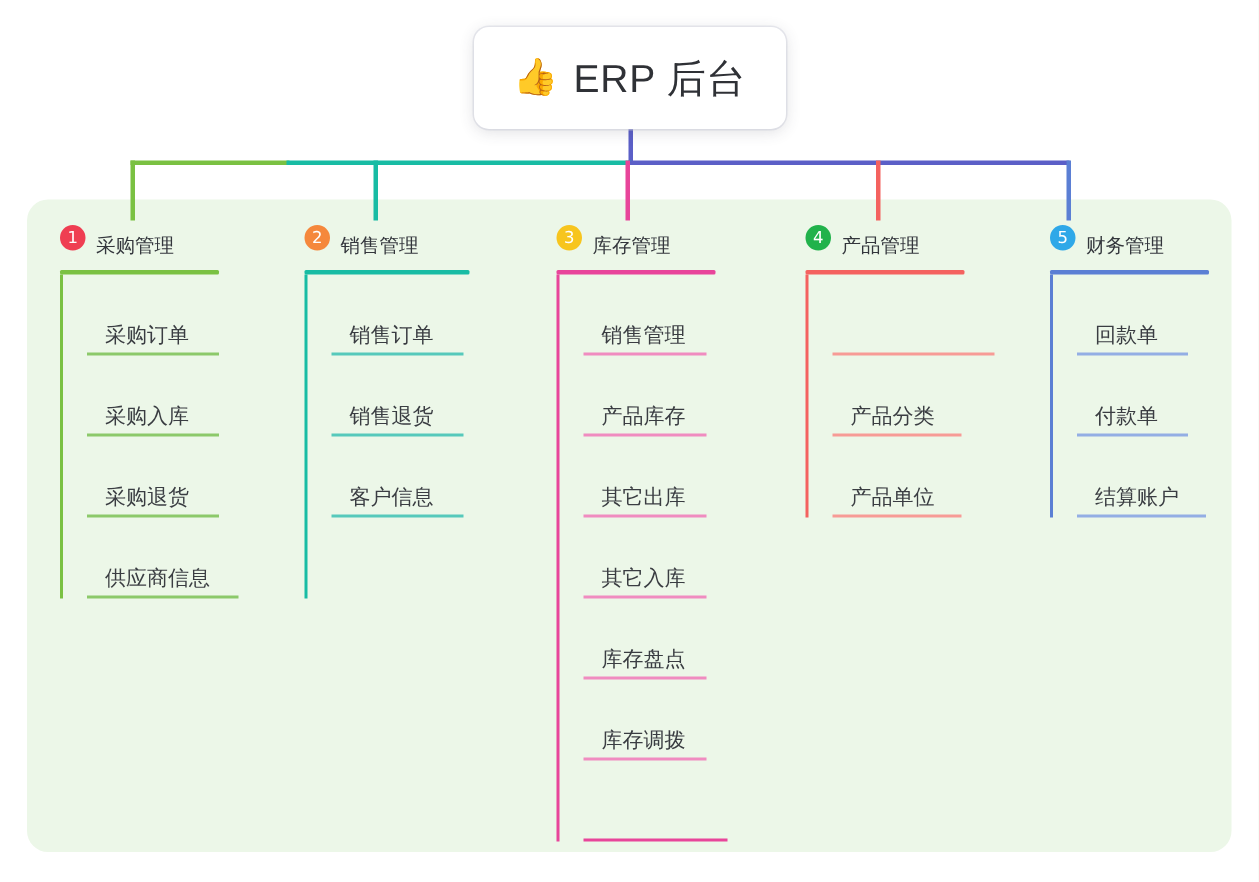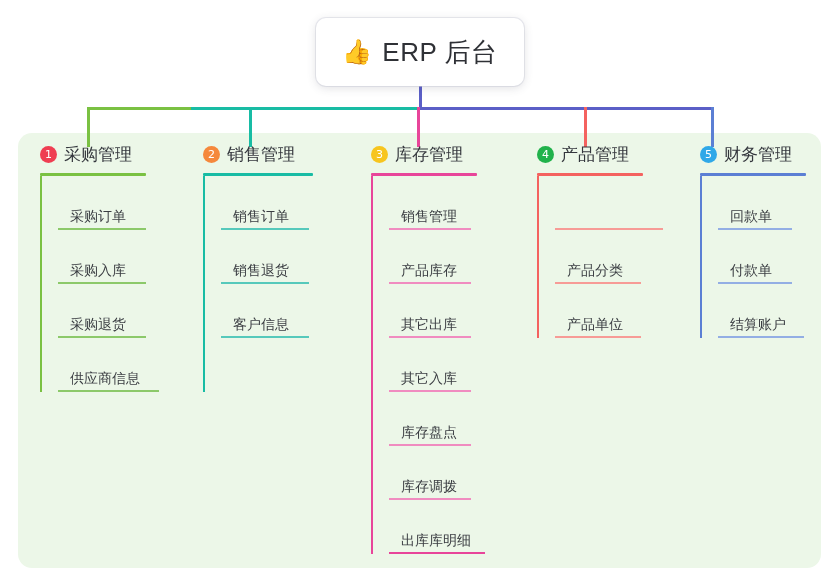--- a/index.html
+++ b/index.html
@@ -87,22 +87,23 @@
     height: 17px;
     border-radius: 50%;
     color: #ffffff;
     font-size: 11px;
     line-height: 17px;
     text-align: center;
     flex: none;
     font-family: "DejaVu Sans", sans-serif;
   }
   .col-title {
-    font-size: 17px;
+    font-size: 13px;
     color: #33363c;
+    margin-top: 12px;
   }
   .col-rule {
     height: 3px;
     border-radius: 1px;
   }
 
   
   .children {
     position: relative;
     margin-top: 0;
@@ -235,21 +236,20 @@
       </div>
       <div class="leaf">
         <span class="leaf-label">库存盘点</span>
         <span class="leaf-rule" style="width:82px; background:#f08cc0;"></span>
       </div>
       <div class="leaf">
         <span class="leaf-label">库存调拨</span>
         <span class="leaf-rule" style="width:82px; background:#f08cc0;"></span>
       </div>
       <div class="leaf">
-        <span class="leaf-label">出库库明细</span>
         <span class="leaf-rule" style="width:96px; background:#e8459a;"></span>
       </div>
     </div>
   </div>
 
   <div class="column" style="left:537px; width:170px;">
     <div class="col-head">
       <span class="badge" style="background:#21b24b;">4</span>
       <span class="col-title">产品管理</span>
     </div>

